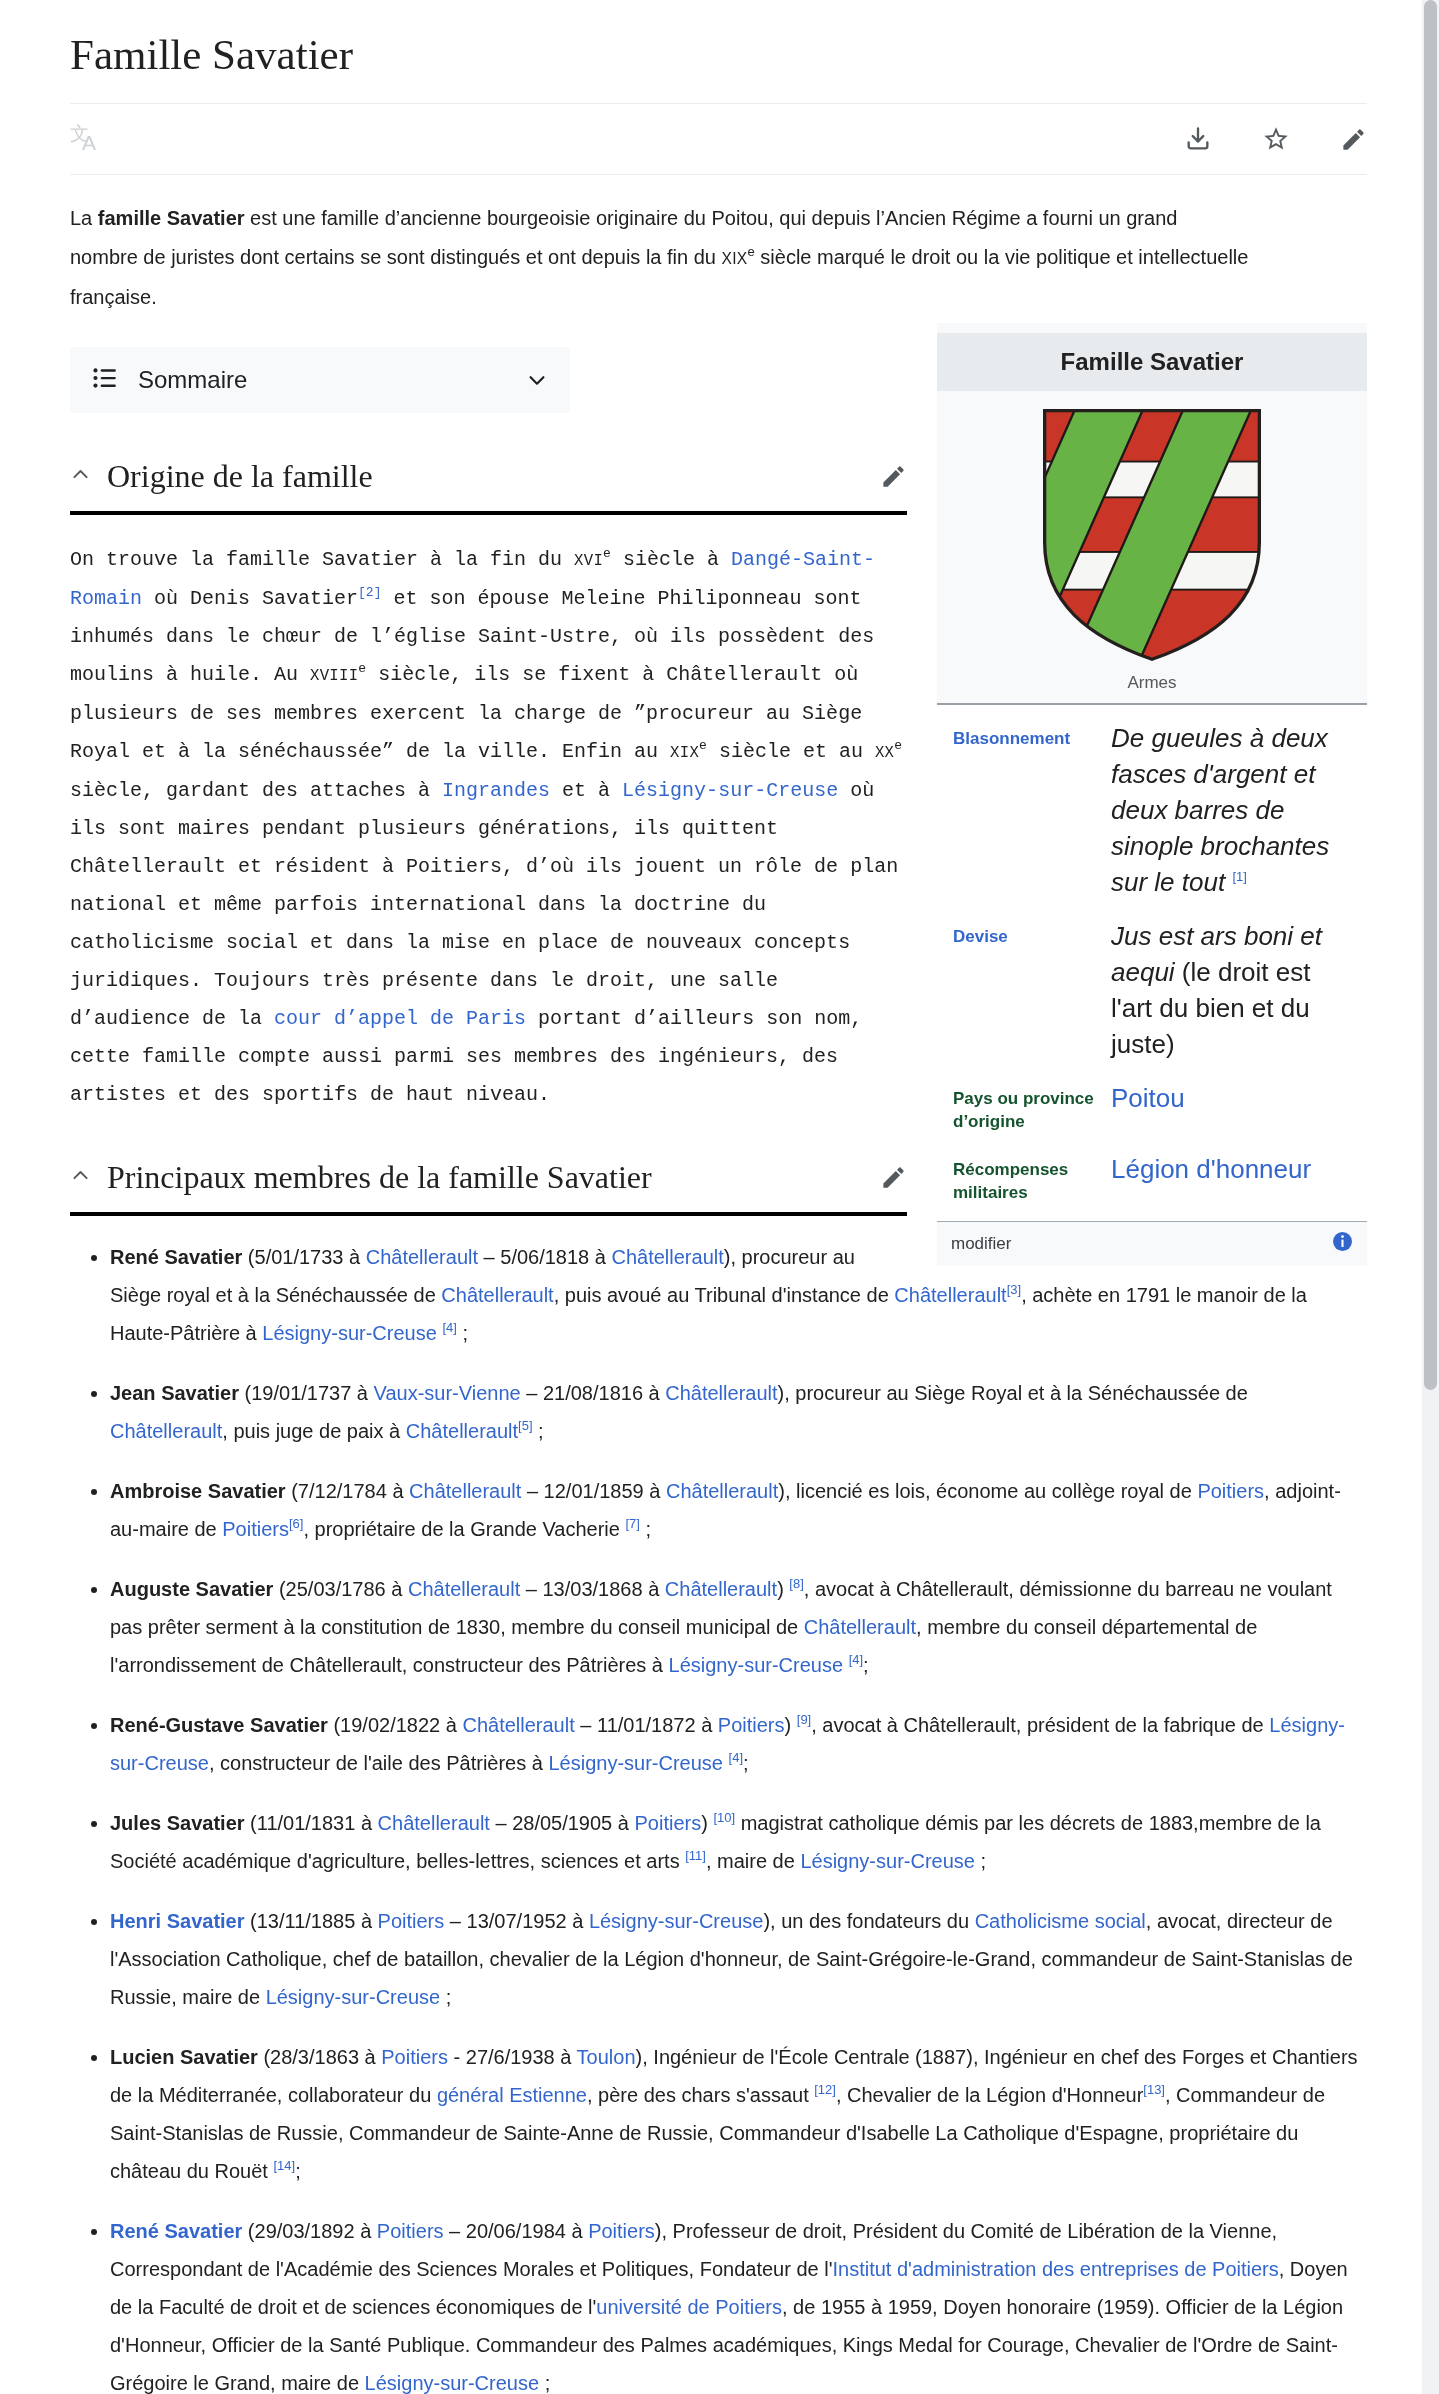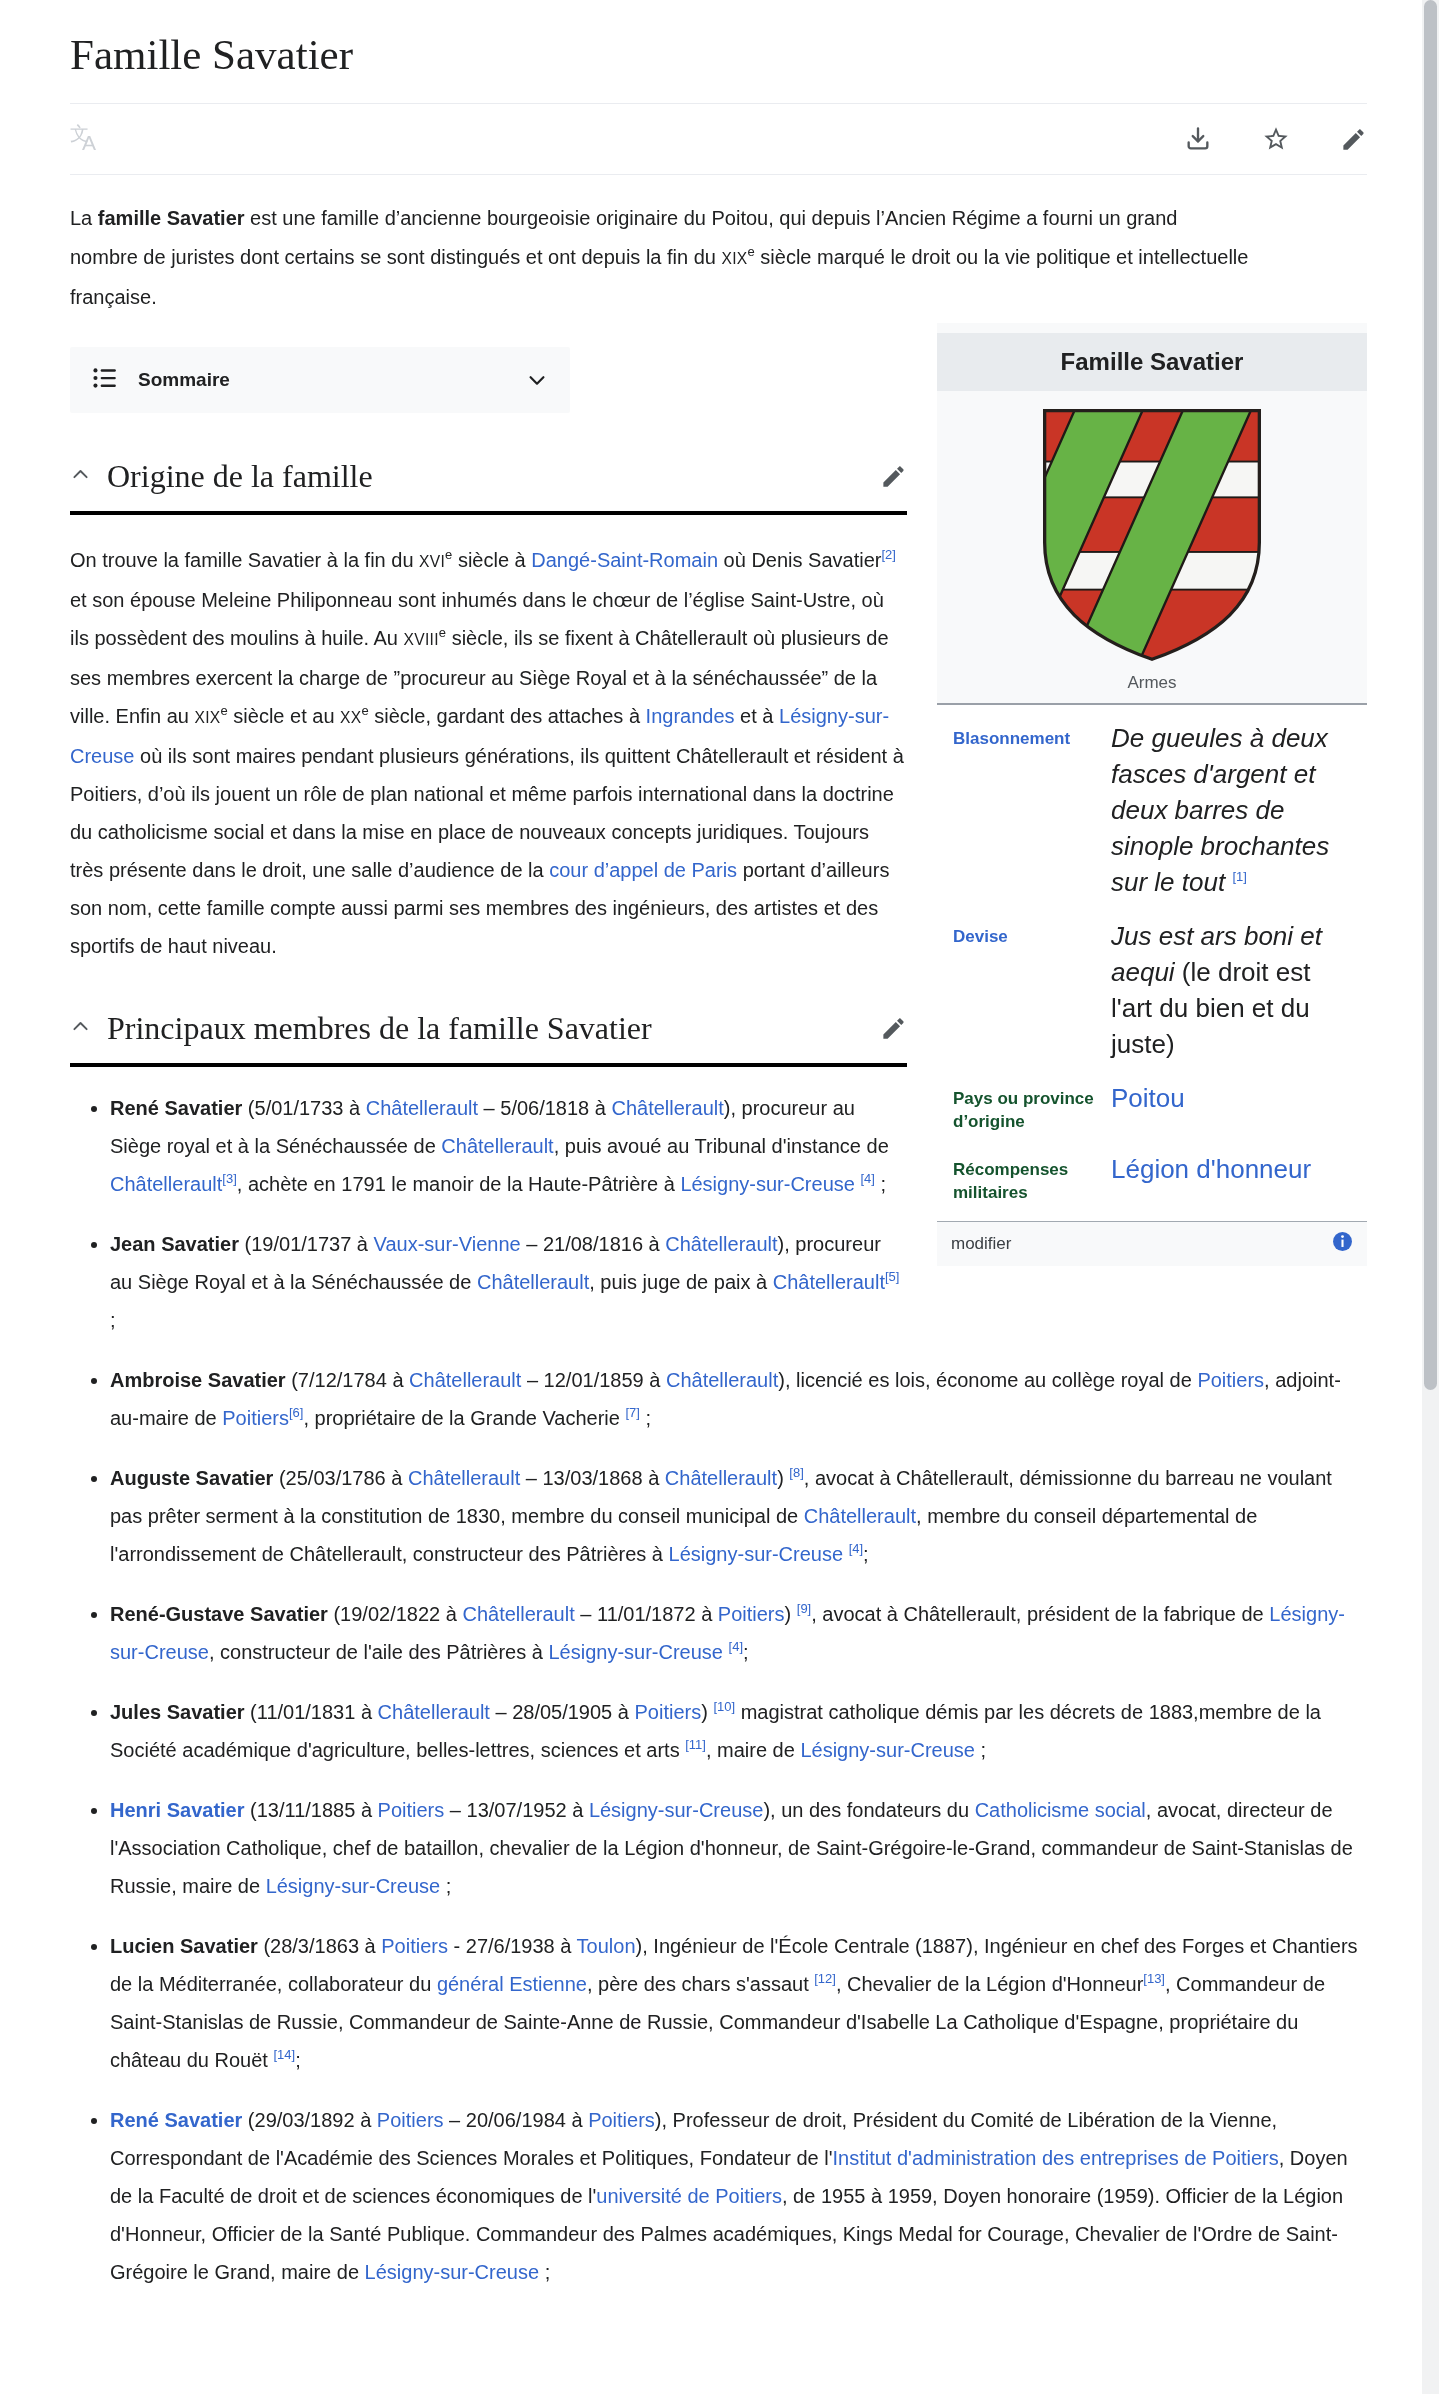--- a/index.html
+++ b/index.html
@@ -17,28 +17,28 @@
   .intro{font-size:20px;line-height:39px;margin:24px 0 0;max-width:1180px;}
   b{font-weight:700;}
   .lnk{color:#3366cc;text-decoration:none;cursor:pointer;}
   .bold{font-weight:700;}
   sup{font-size:13px;line-height:0;}
   sup.ref{font-size:13px;line-height:0;}
   .sc{text-transform:uppercase;font-size:0.78em;letter-spacing:0.3px;}
   
   .toc{display:flex;align-items:center;overflow:hidden;width:500px;height:66px;background:#f8f9fa;
        margin-top:30px;padding:0 22px;box-sizing:border-box;gap:20px;border-radius:2px;cursor:pointer;}
-  .toc-label{font-size:19px;font-weight:700;}
+  .toc-label{font-size:24px;font-weight:400;}
   .toc-chevron{margin-left:auto;display:inline-flex;}
   
   .section-head{display:flex;align-items:center;overflow:hidden;margin-top:45px;padding-bottom:16px;
                 border-bottom:4px solid #000000;gap:16px;}
   .section-head h2{font-family:"Liberation Serif","DejaVu Serif",serif;font-size:32px;font-weight:400;margin:0;}
   .edit-btn{margin-left:auto;display:inline-flex;color:#54595d;cursor:pointer;}
-  .section p{font-size:20px;line-height:38px;margin:26px 0 0;max-width:1180px;}
+  .section p{font-size:20px;line-height:38px;margin:26px 0 0;max-width:1180px;font-family:Liberation Mono, monospace;}
   .members{margin:22px 0 0;padding-left:40px;}
   .members li{margin-bottom:22px;font-size:20px;line-height:38px;}
   
   .infobox{float:right;width:430px;margin:6px 0 6px 30px;background:#f8f9fa;}
   .ib-header{background:#e8ebee;text-align:center;font-weight:700;font-size:24px;padding:15px 8px;margin-top:10px;}
   .ib-fig{padding:14px 0 4px;text-align:center;}
   .ib-caption{text-align:center;color:#54595d;font-size:17px;padding-bottom:10px;}
   .ib-body{background:#fff;border-top:2px solid #9aa0a8;padding:6px 16px 8px;}
   .ib-row{display:flex;padding:9px 0;}
   .ib-label{width:142px;flex:none;font-weight:700;font-size:17px;line-height:23px;padding-top:7px;color:#14532d;}

